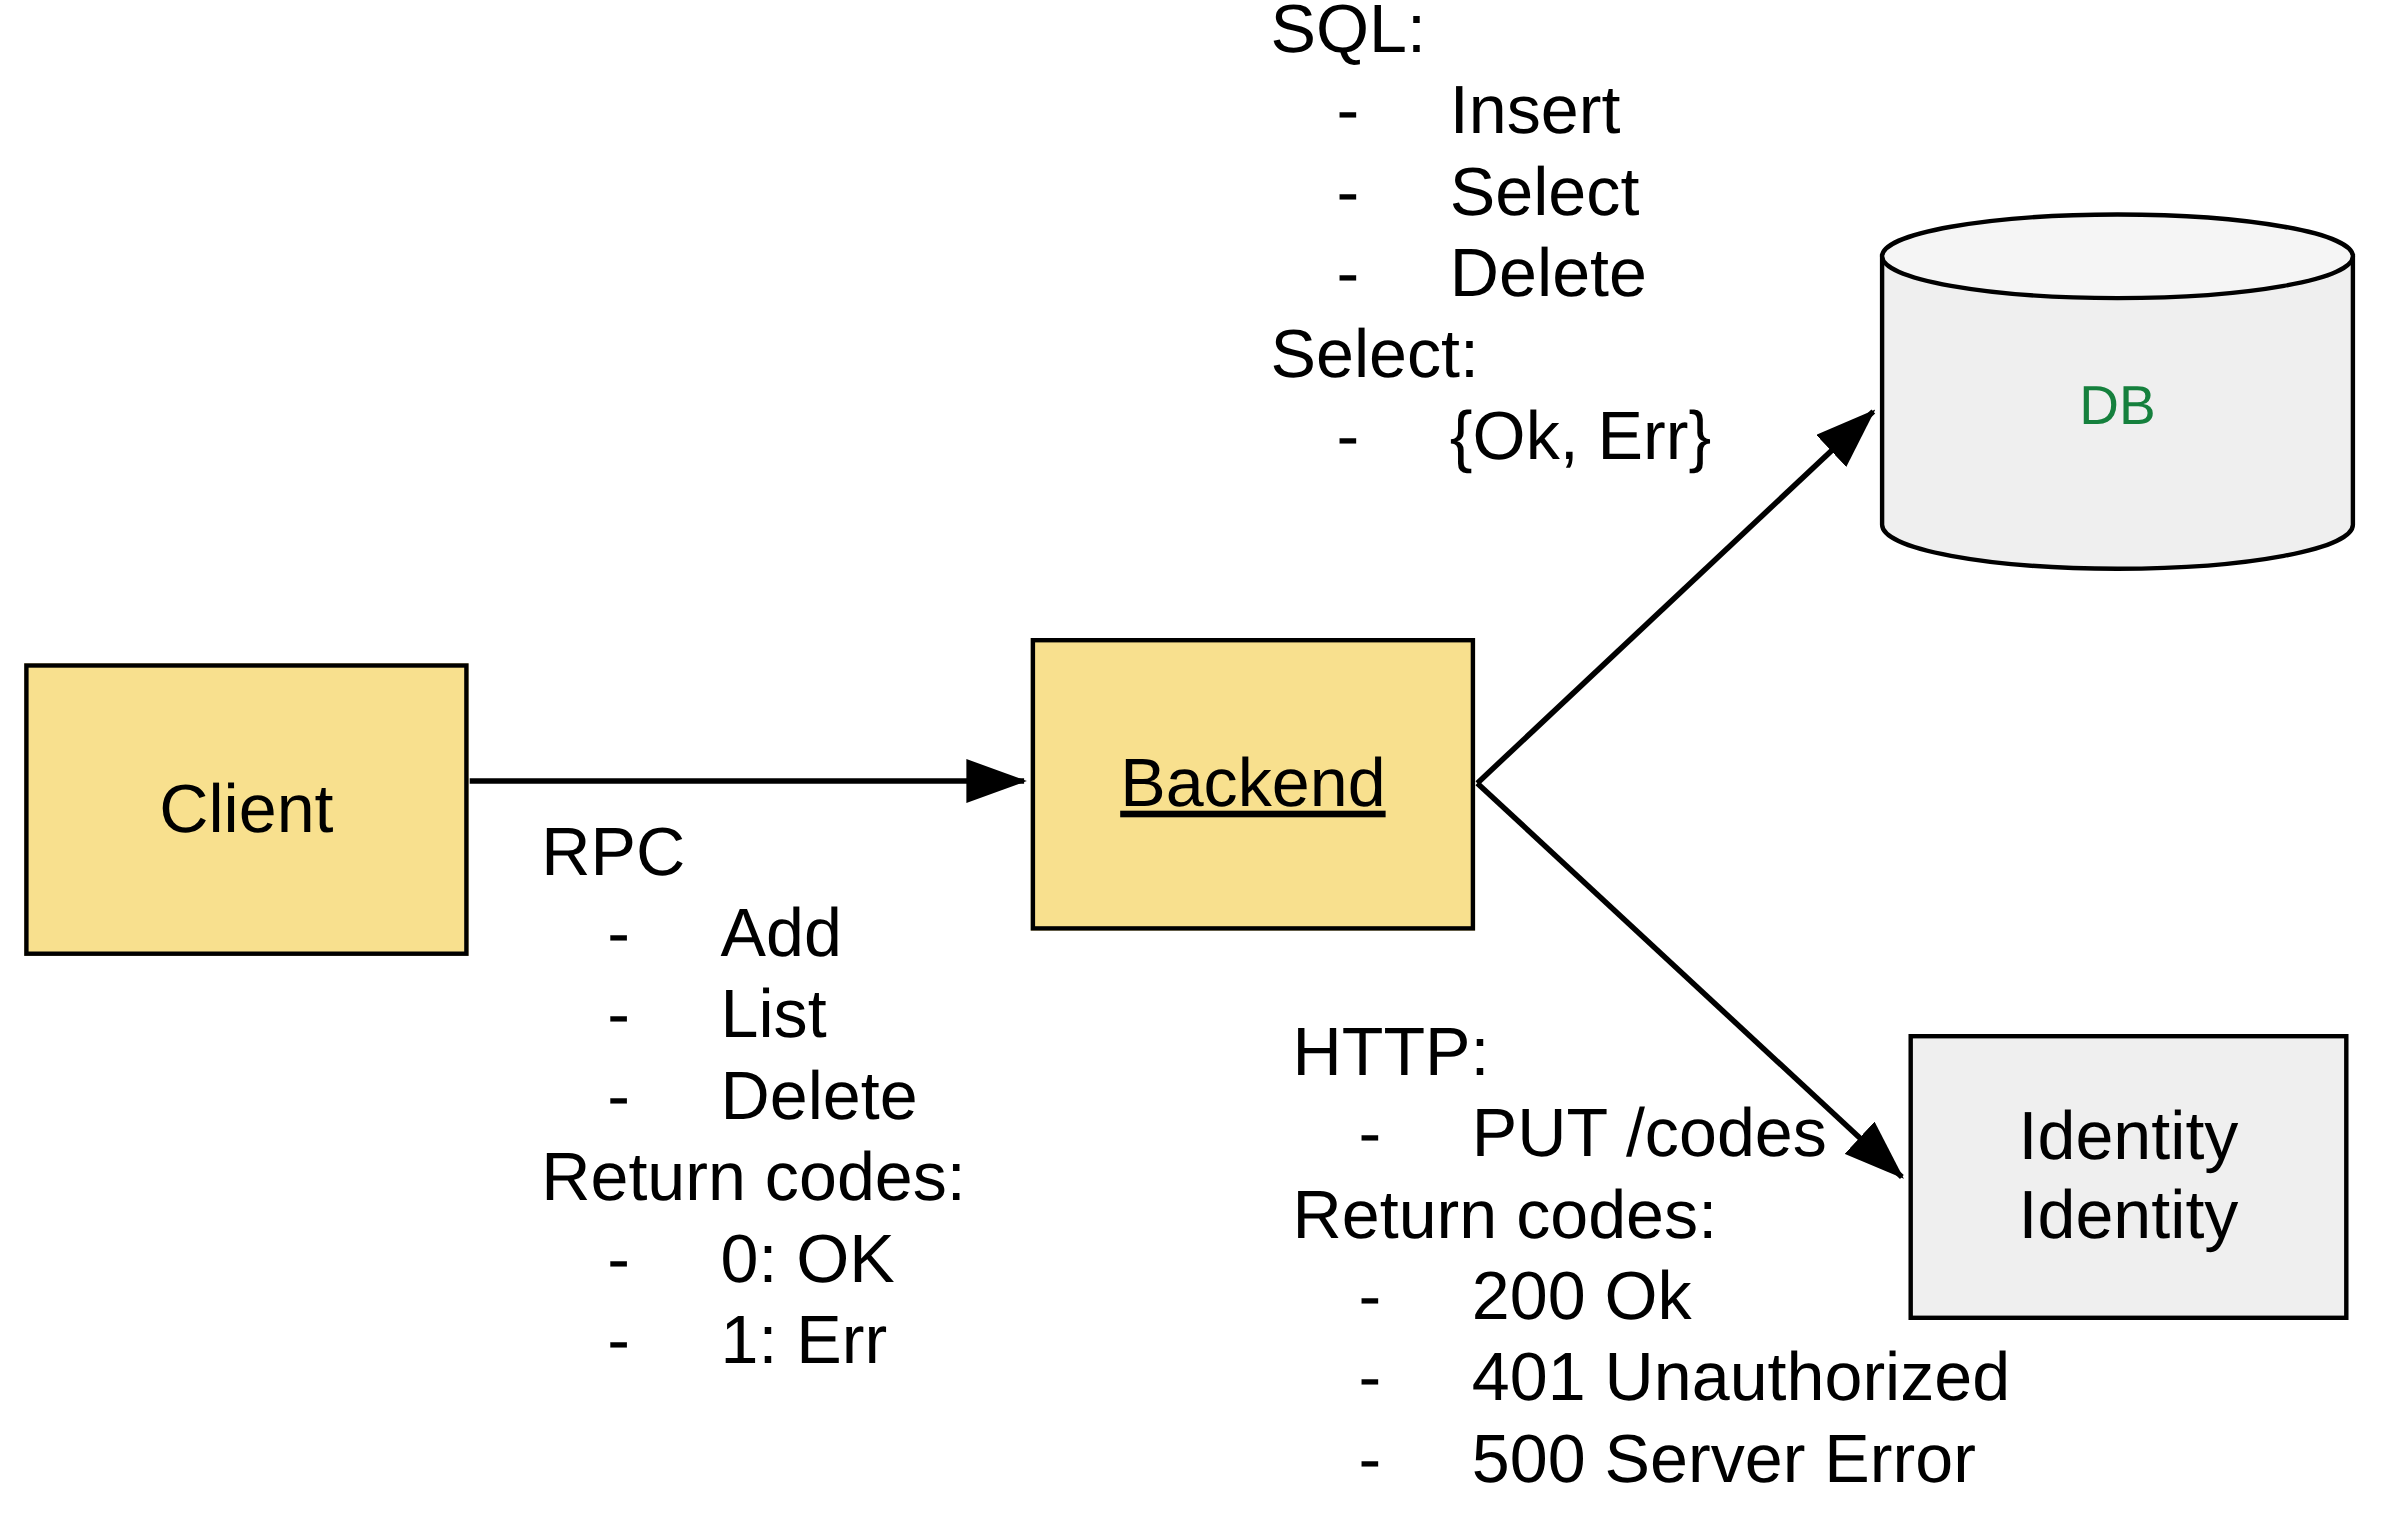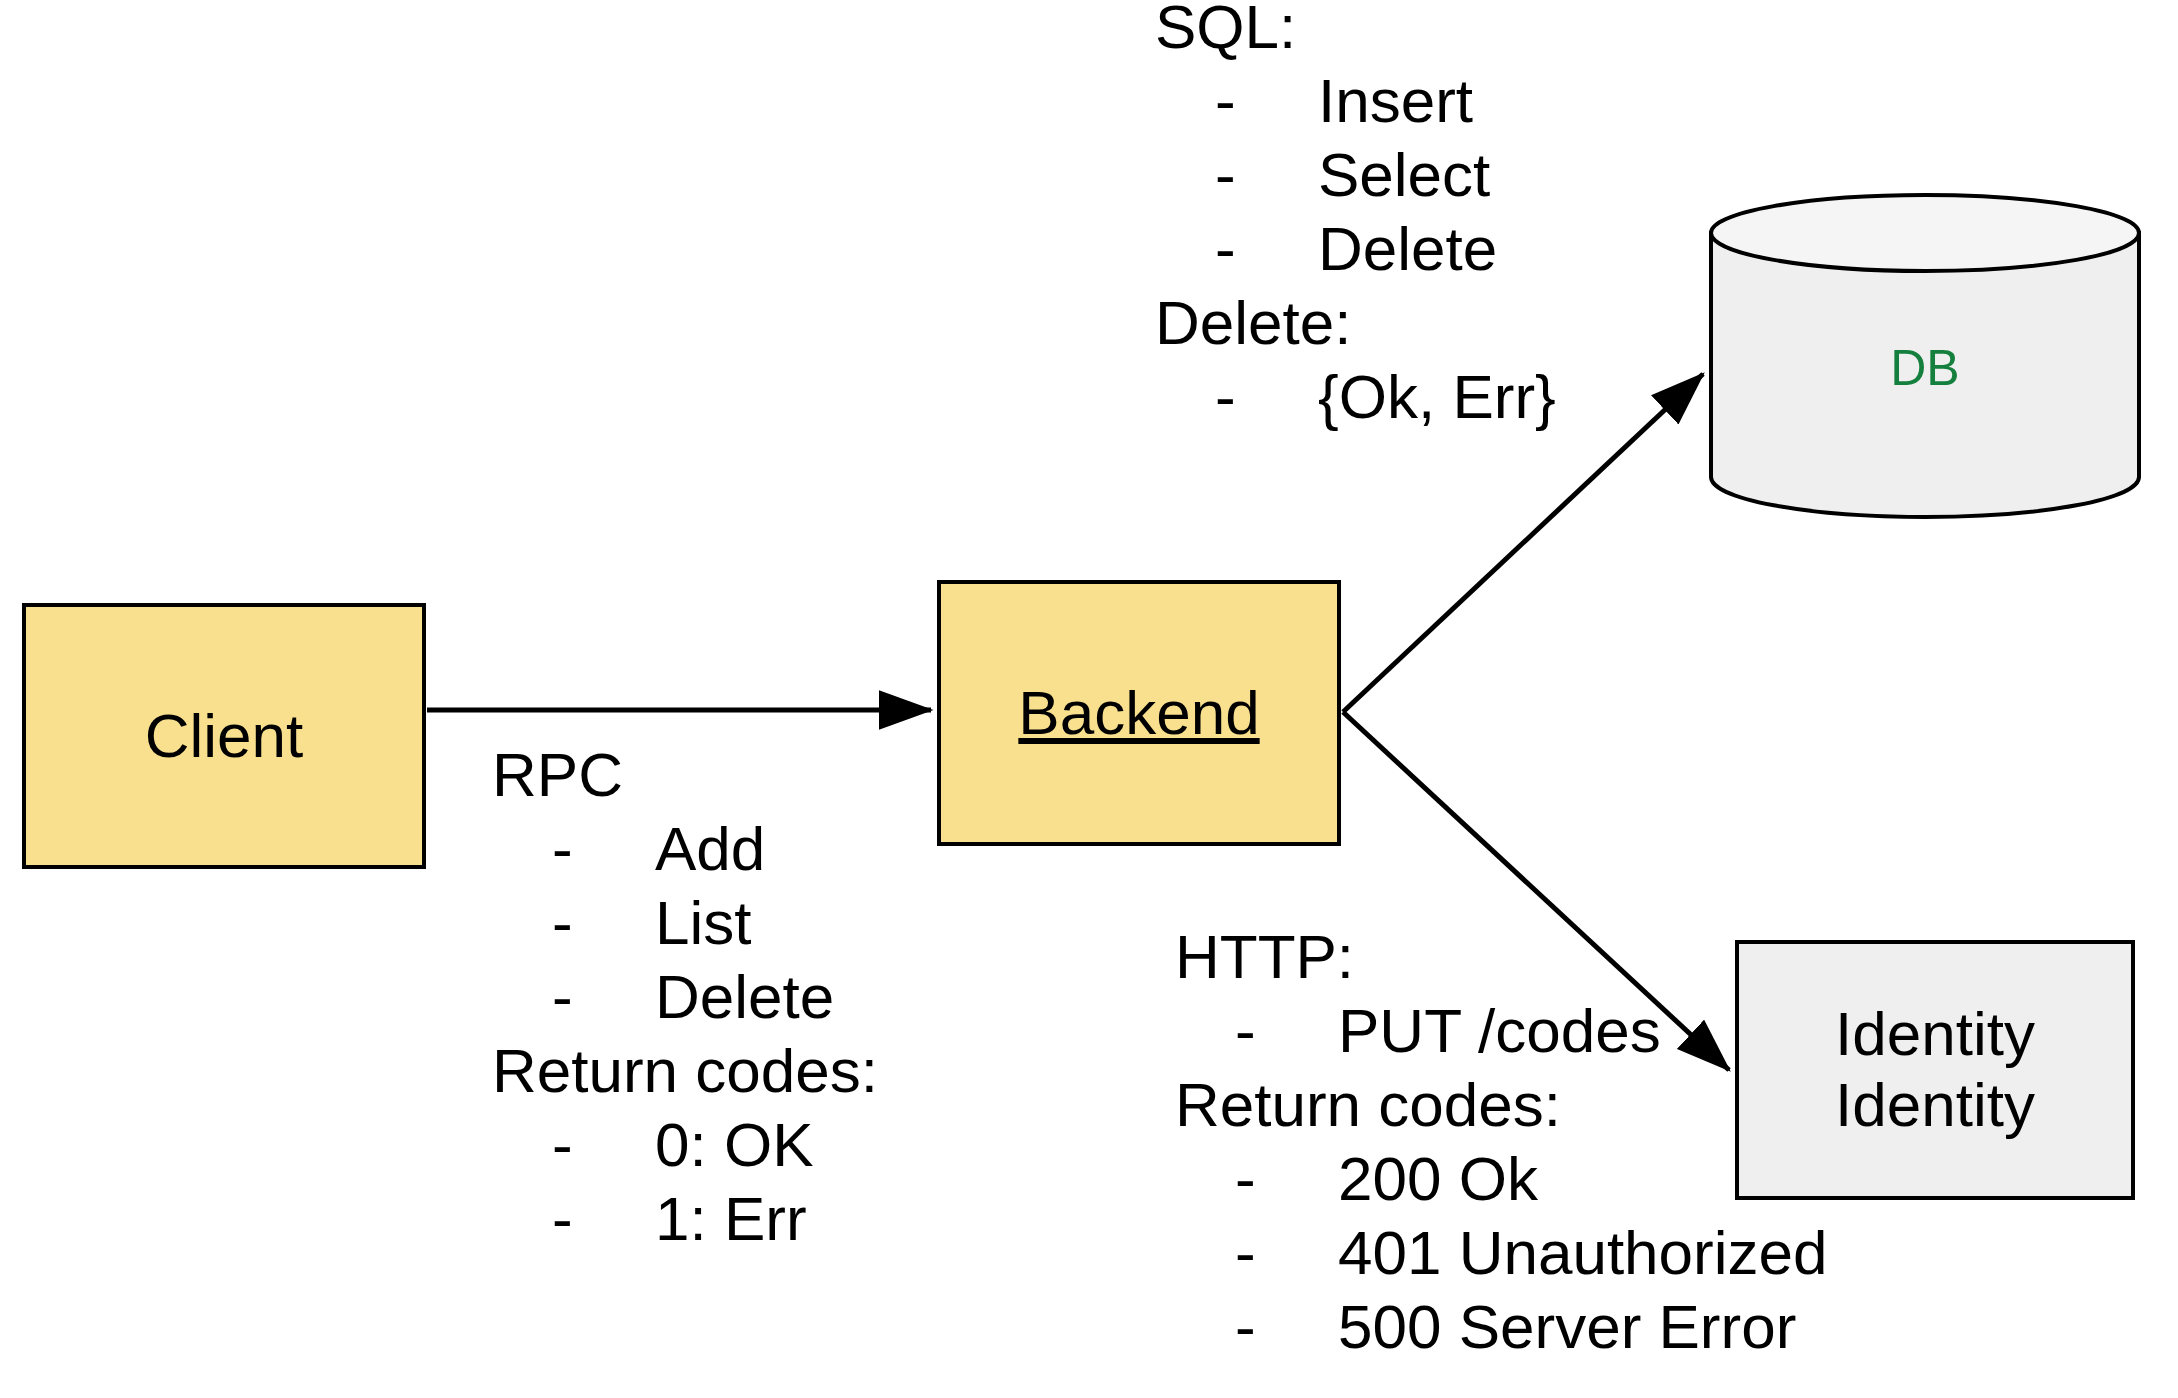--- a/index.html
+++ b/index.html
@@ -181,21 +181,21 @@
       <span class="dash">-</span>
       <span class="itext">Select</span>
       <span class="spacer">-&nbsp;&nbsp;&nbsp;&nbsp;Delete</span>
     </span>
     <span class="item">
       <span class="dash">-</span>
       <span class="itext">Delete</span>
       <span class="spacer">-&nbsp;&nbsp;&nbsp;&nbsp;Delete</span>
     </span>
 
-    <span class="head">Delete:</span>
+    <span class="head">Select:</span>
 
     <span class="item">
       <span class="dash">-</span>
       <span class="itext">{Ok, Err}</span>
       <span class="spacer">-&nbsp;&nbsp;&nbsp;&nbsp;{Ok, Err}</span>
     </span>
   </div>
 
   <div class="annot" id="rpc-annot">
     <span class="head">RPC</span>

